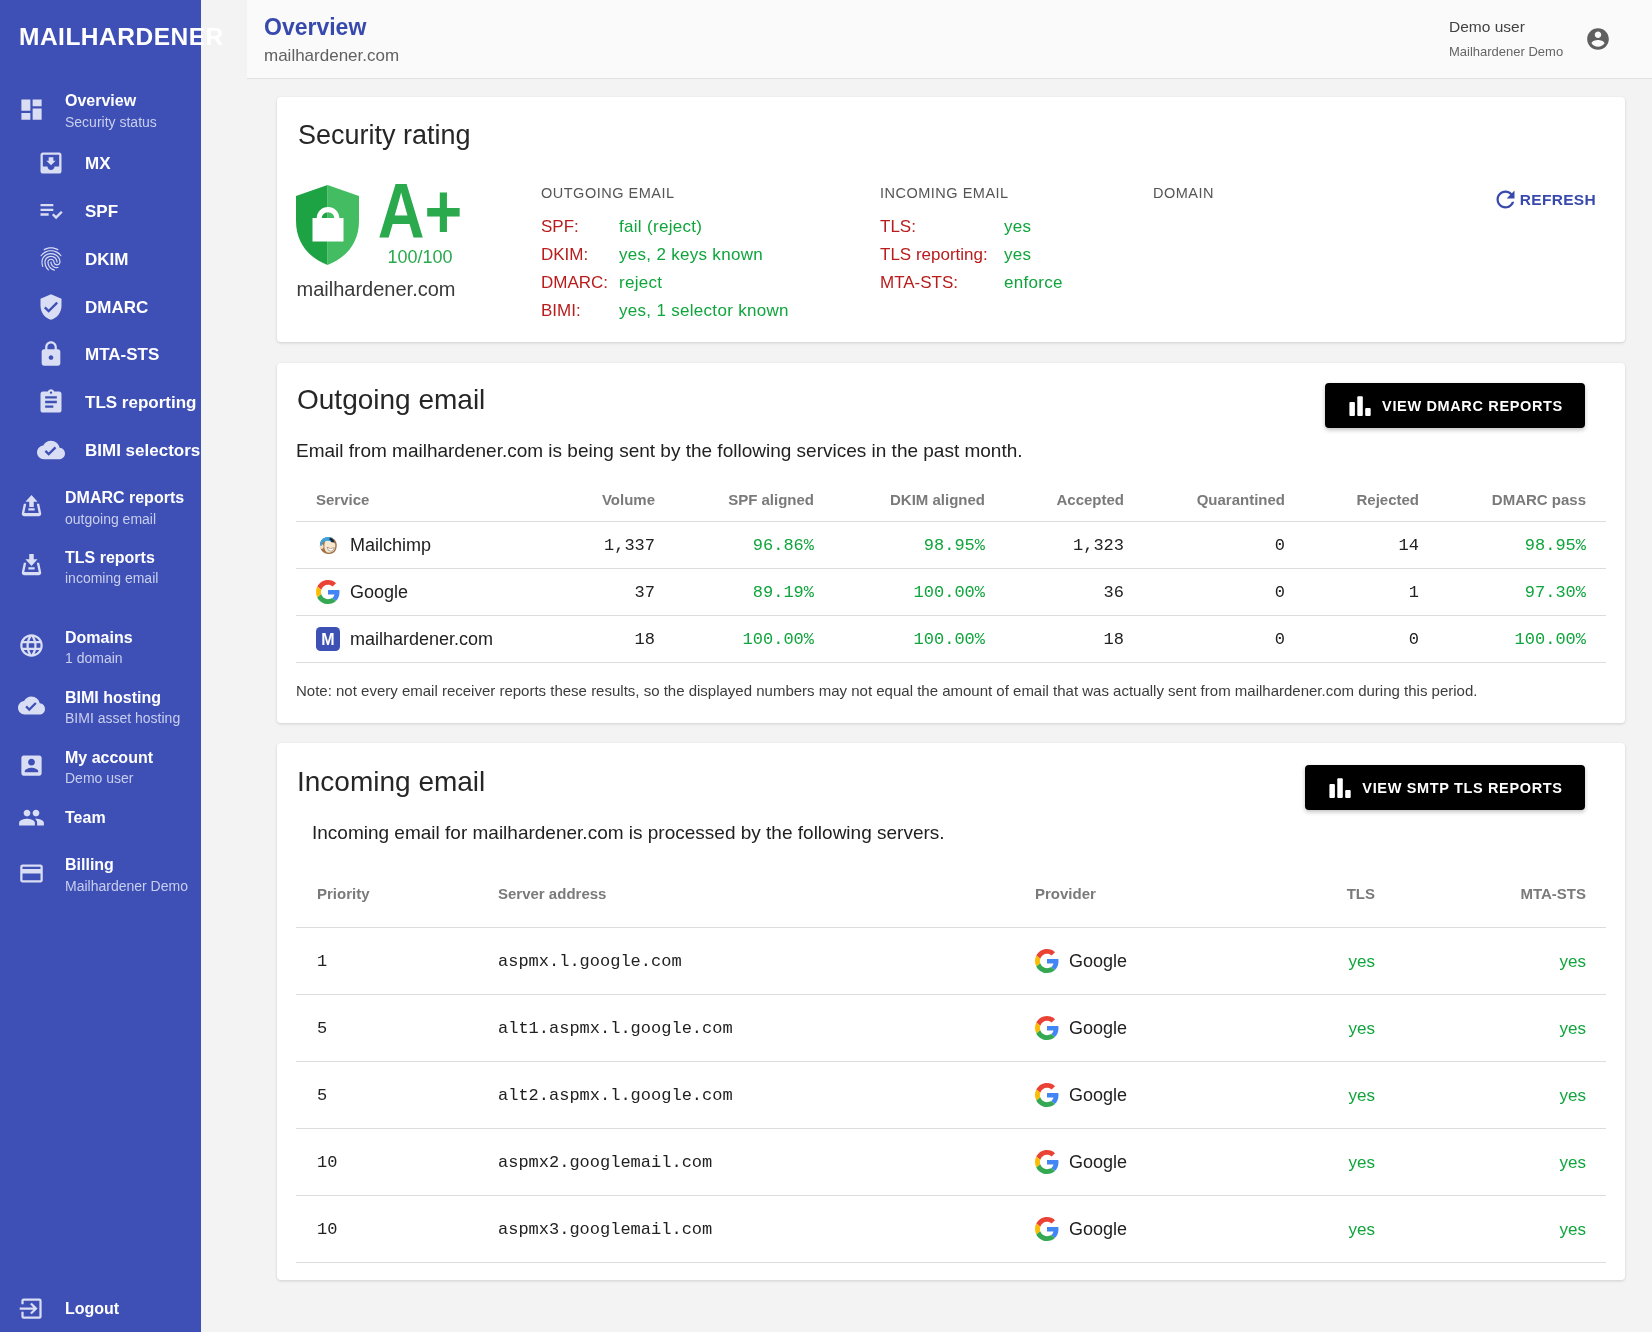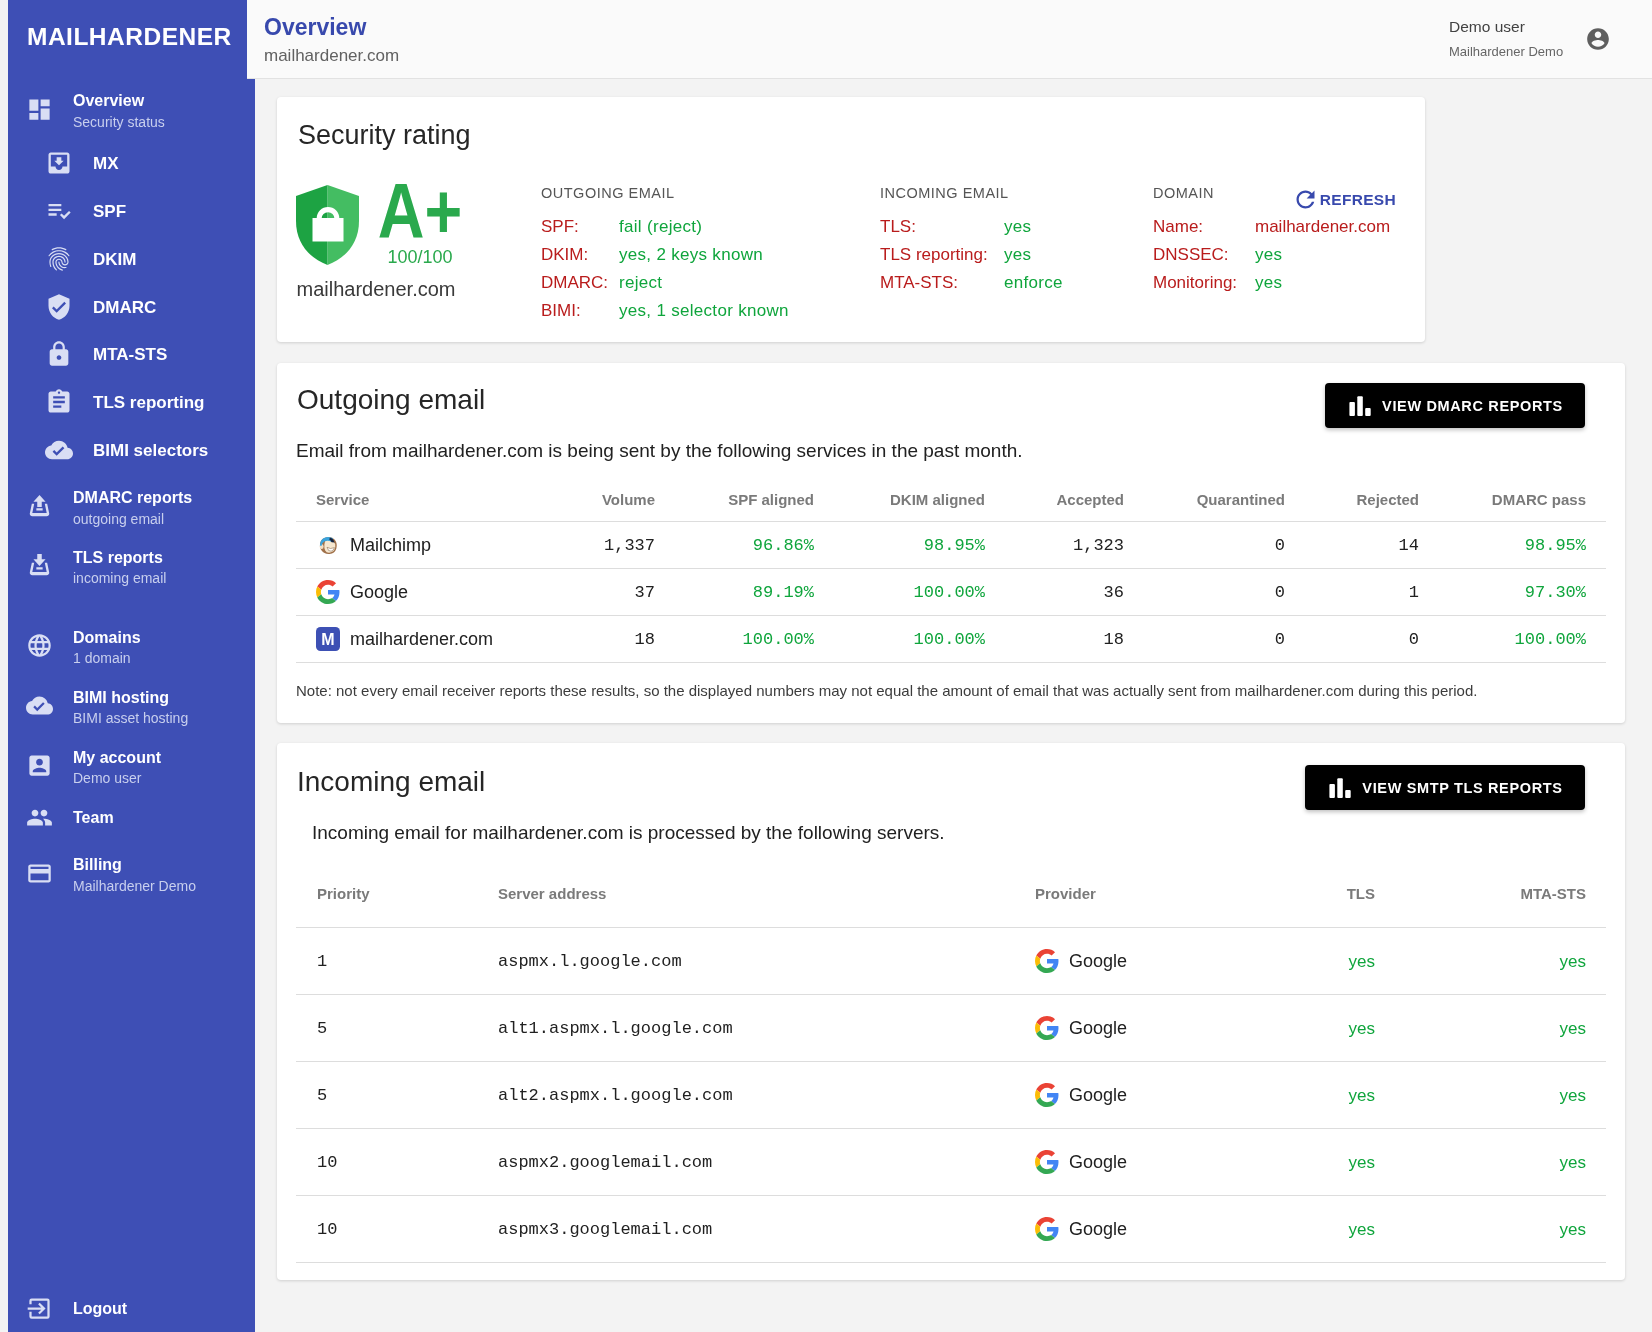--- a/index.html
+++ b/index.html
@@ -1,21 +1,21 @@
 <!DOCTYPE html>
 <html><head>
 <meta charset="utf-8">
 <style>
 * { margin:0; padding:0; box-sizing:border-box; }
 html,body { width:1652px; height:1332px; font-family:"Liberation Sans",sans-serif; background:#f3f3f3; overflow:hidden; }
 .mono { font-family:"Liberation Mono",monospace; }
 .green { color:#0fa53c; }
 
 
-#sidebar { position:absolute; left:8px; top:0; width:247px; height:1332px; background:#3e4fb5; color:#fff; }
+#sidebar { position:absolute; left:0; top:0; width:201px; height:1332px; background:#3e4fb5; color:#fff; }
 #logo { position:absolute; left:19px; top:23px; font-size:24.5px; font-weight:bold; color:#fff; letter-spacing:0.5px; }
 .mi { position:absolute; }
 .mi svg { position:absolute; fill:#d9def4; }
 .mi .t1 { position:absolute; font-weight:bold; color:#fff; white-space:nowrap; }
 .mi .t2 { position:absolute; font-size:14px; color:#c8cfee; white-space:nowrap; }
 </style>
 </head>
 <body>
 <div id="sidebar">
   <div id="logo">MAILHARDENER</div>
@@ -129,21 +129,21 @@
 <div id="topbar" style="position:absolute;left:247px;top:0;width:1405px;height:79px;background:#fafafa;border-bottom:1px solid #e2e2e2;">
   <div style="position:absolute;left:17px;top:13.5px;font-size:23px;font-weight:bold;color:#3849ad;">Overview</div>
   <div style="position:absolute;left:17px;top:46px;font-size:17px;color:#616161;">mailhardener.com</div>
   <div style="position:absolute;left:1202px;top:18px;font-size:15.5px;color:#424242;">Demo user</div>
   <div style="position:absolute;left:1202px;top:44px;font-size:13px;color:#666;">Mailhardener Demo</div>
   <svg style="position:absolute;left:1338px;top:26px;width:26px;height:26px;fill:#5f5f5f;" viewBox="0 0 24 24">
       <path d="M12 2C6.48 2 2 6.48 2 12s4.48 10 10 10 10-4.48 10-10S17.52 2 12 2zm0 3c1.66 0 3 1.34 3 3s-1.34 3-3 3-3-1.34-3-3 1.34-3 3-3zm0 14.2c-2.5 0-4.71-1.28-6-3.22.03-1.99 4-3.08 6-3.08 1.99 0 5.97 1.09 6 3.08-1.29 1.94-3.5 3.22-6 3.22z"></path>
     </svg>
 </div>
 
-<div class="card" style="position:absolute;left:277px;top:97px;width:1148px;height:245px;background:#fff;border-radius:4px;box-shadow:0 1px 3px rgba(0,0,0,.15);">
+<div class="card" style="position:absolute;left:277px;top:97px;width:1348px;height:245px;background:#fff;border-radius:4px;box-shadow:0 1px 3px rgba(0,0,0,.15);">
   <div style="position:absolute;left:21px;top:23px;font-size:27px;color:#262626;">Security rating</div>
   <div id="shield" style="position:absolute;left:19px;top:88px;">
 <svg width="63" height="80" viewBox="0 0 63 80">
   <path d="M31.5 0 L63 11 V36 C63 58 50 73 31.5 80 Z" fill="#44bd62"></path>
   <path d="M31.5 0 L0 11 V36 C0 58 13 73 31.5 80 Z" fill="#1da343"></path>
   <path d="M32 22 a11.3 11.3 0 0 1 11.3 11.3 V38 h-4.9 v-4.4 a6.4 6.4 0 0 0 -12.8 0 V38 h-4.9 v-4.7 A11.3 11.3 0 0 1 32 22 Z" fill="#fff"></path>
   <rect x="16.5" y="33" width="31" height="23.5" fill="#fff"></rect>
 </svg></div>
   <div style="position:absolute;left:43px;top:83px;width:200px;text-align:center;font-size:77px;font-weight:bold;color:#2aa94d;line-height:62px;transform:scaleX(0.84);">A+</div>
   <div style="position:absolute;left:43px;top:150px;width:200px;text-align:center;font-size:18px;color:#2aa94d;">100/100</div>
@@ -186,36 +186,20 @@
           </tr>
     <tr>
             <td>MTA-STS:</td>
             <td class="green">enforce</td>
           </tr>
         </tbody>
       </table>
   </div>
   <div class="seccol" style="position:absolute;left:876px;top:87px;">
     <div class="sechead">DOMAIN</div>
-    <table class="sectab w3">
-        <tbody>
-          <tr>
-            <td>Name:</td>
-            <td>mailhardener.com</td>
-          </tr>
-    <tr>
-            <td>DNSSEC:</td>
-            <td class="green">yes</td>
-          </tr>
-    <tr>
-            <td>Monitoring:</td>
-            <td class="green">yes</td>
-          </tr>
-        </tbody>
-      </table>
   </div>
   <div style="position:absolute;right:29px;top:89px;color:#3849ad;font-size:15.5px;font-weight:bold;letter-spacing:0.3px;display:flex;align-items:center;">
     <svg style="width:27px;height:27px;fill:#3849ad;margin-right:1px;" viewBox="0 0 24 24">
         <path d="M17.65 6.35C16.2 4.9 14.21 4 12 4c-4.42 0-7.99 3.58-7.99 8s3.57 8 7.99 8c3.73 0 6.84-2.55 7.73-6h-2.08c-.82 2.33-3.04 4-5.65 4-3.31 0-6-2.69-6-6s2.69-6 6-6c1.66 0 3.14.69 4.22 1.78L13 11h7V4l-2.35 2.35z"></path>
       </svg>REFRESH
   </div>
 </div>
 
 <div class="card" style="position:absolute;left:277px;top:363px;width:1348px;height:360px;background:#fff;border-radius:4px;box-shadow:0 1px 3px rgba(0,0,0,.15);">
   <div style="position:absolute;left:20px;top:21px;font-size:28px;color:#262626;">Outgoing email</div>

